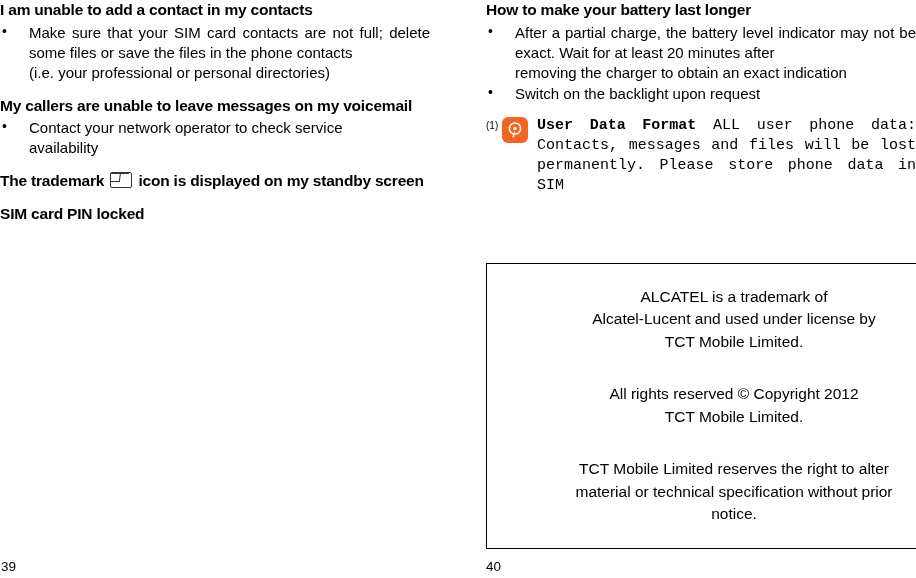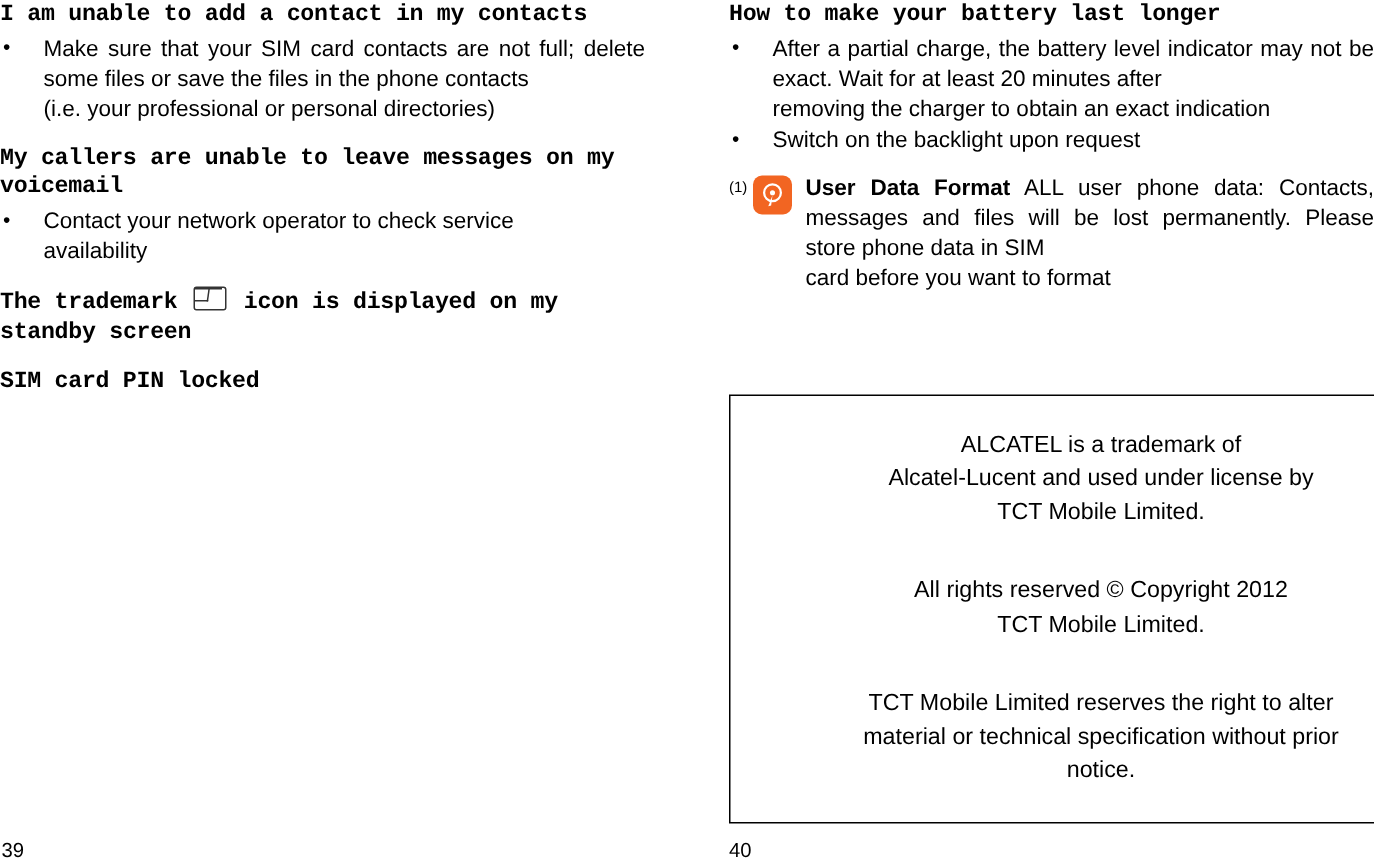--- a/index.html
+++ b/index.html
@@ -21,21 +21,21 @@
   }
   .col {
     position: absolute;
     top: 0;
     width: 430px;
   }
   .col-left { left: 0px; }
   .col-right { left: 486px; }
 
   h3.head {
-    font-family: Liberation Mono, monospace;
+    font-family: Liberation Sans, sans-serif;
     font-size: 15.5px;
     font-weight: bold;
     margin: 0 0 3px 0;
     line-height: 1.28;
     letter-spacing: -0.2px;
   }
   h3.head.spaced { margin-top: 13px; }
 
   ul.bullets {
     list-style: none;
@@ -114,21 +114,21 @@
     height: 26px;
     border-radius: 6px;
     background: #f26522;
     margin-right: 9px;
     margin-top: 1px;
     position: relative;
   }
   .note-icon svg { position: absolute; left: 3px; top: 3px; }
   .note-text {
     flex: 1;
-    font-family: Liberation Sans, sans-serif;
+    font-family: Liberation Mono, monospace;
     font-size: 15px;
     line-height: 1.34;
     text-align: justify;
   }
   .note-text b {
     font-weight: bold;
   }
   .note-text .lastline { text-align: left; display: block; }
 
   
@@ -217,21 +217,20 @@
           <circle cx="10" cy="8.5" r="5.6" fill="none" stroke="#ffffff" stroke-width="1.5"></circle>
           <circle cx="10" cy="8.5" r="1.7" fill="#ffffff"></circle>
           <path d="M10 10.2 L7.2 17.5 L9.1 17.0 Z" fill="#ffffff"></path>
         </svg>
       </div>
       <div class="note-text">
         <b>User Data Format</b>
         <span>ALL user phone data:</span>
         <span>Contacts, messages and files will be lost</span>
         <span>permanently. Please store phone data in SIM</span>
-        <span class="lastline">card before you want to format</span>
       </div>
     </div>
   </div>
 
   <div class="tm-box">
     <div class="tm-para">
       <div>ALCATEL is a trademark of</div>
       <div>Alcatel-Lucent and used under license by</div>
       <div>TCT Mobile Limited.</div>
     </div>

